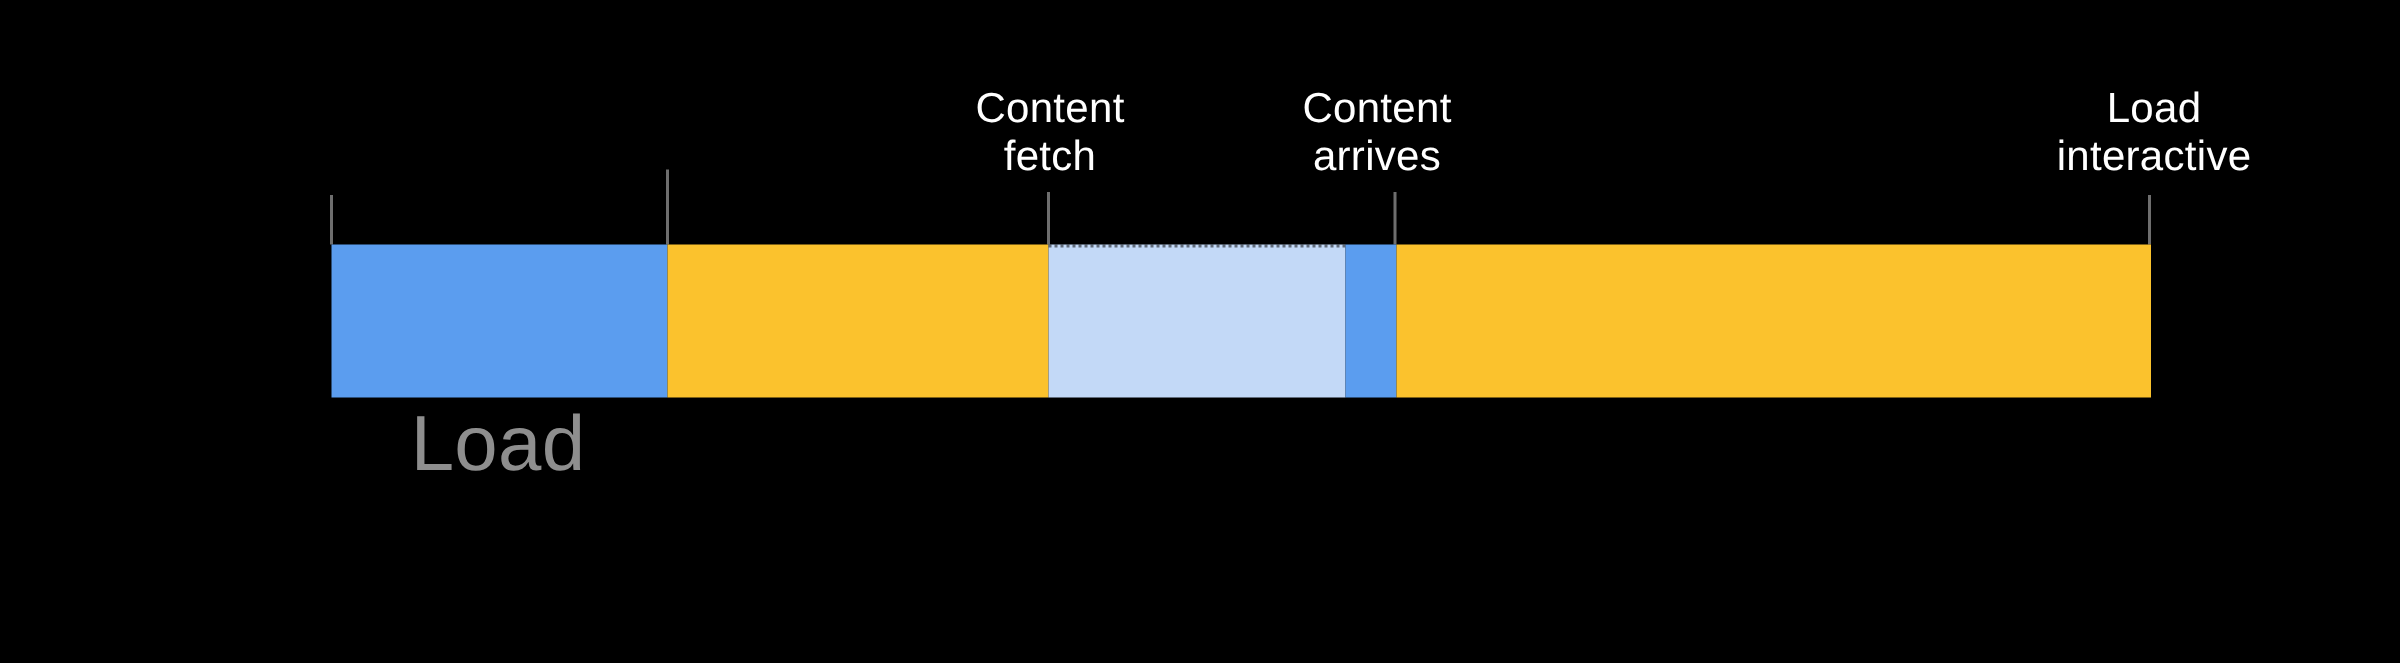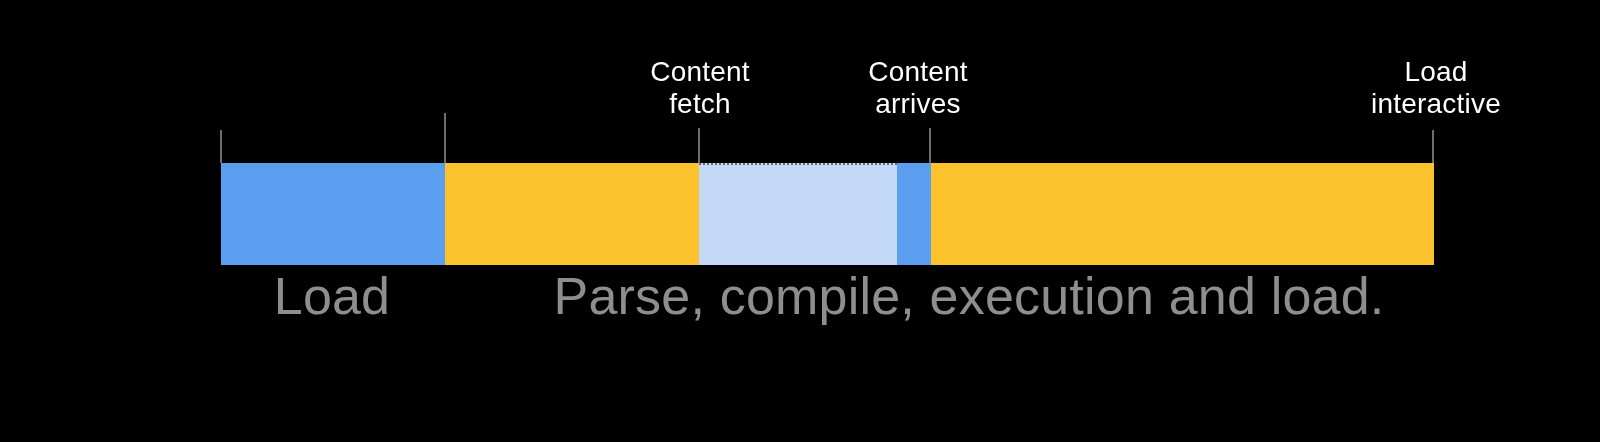--- a/index.html
+++ b/index.html
@@ -84,15 +84,14 @@
 
   <div class="bar">
     <div class="seg sg-1" style="background-color: rgb(91, 157, 239);"></div>
     <div class="seg sg-2" style="background-color: rgb(251, 194, 45);"></div>
     <div class="seg sg-3" style="background-color: rgb(195, 217, 247);"></div>
     <div class="seg sg-4" style="background-color: rgb(91, 157, 239);"></div>
     <div class="seg sg-5" style="background-color: rgb(251, 194, 45);"></div>
   </div>
 
   <div class="caption cp-1" style="color: rgb(142, 142, 142);">Load</div>
-  <div class="caption cp-2" style="color: rgb(142, 142, 142);">Parse, compile, execution and load.</div>
 
 </div>
 
 </body></html>

